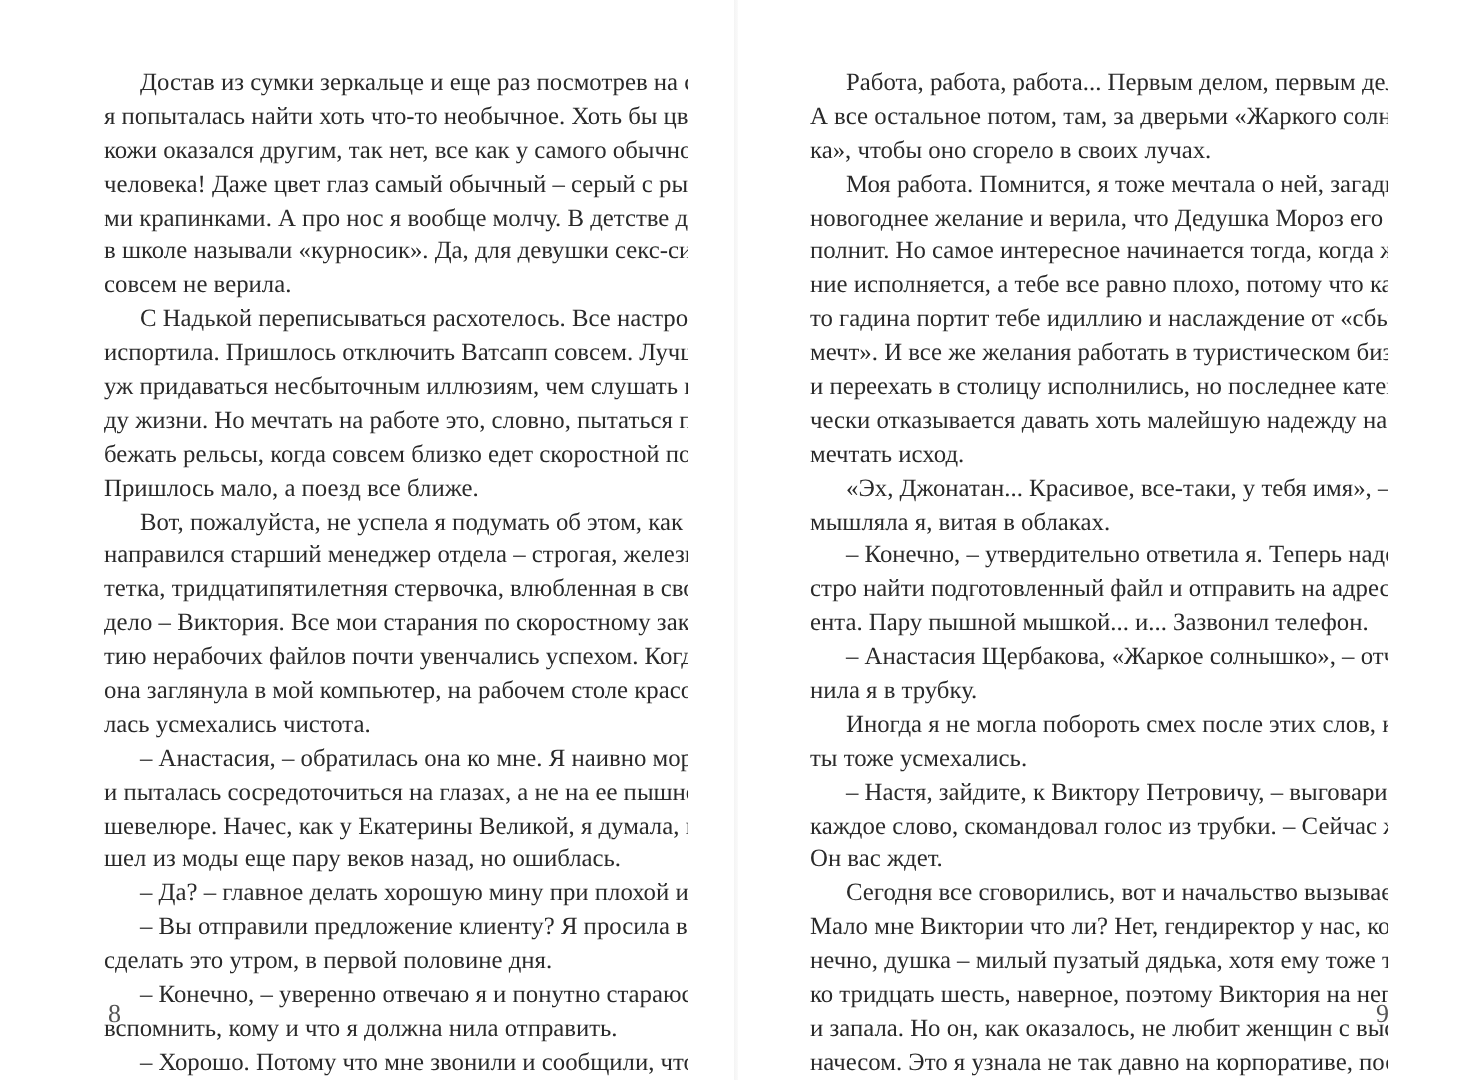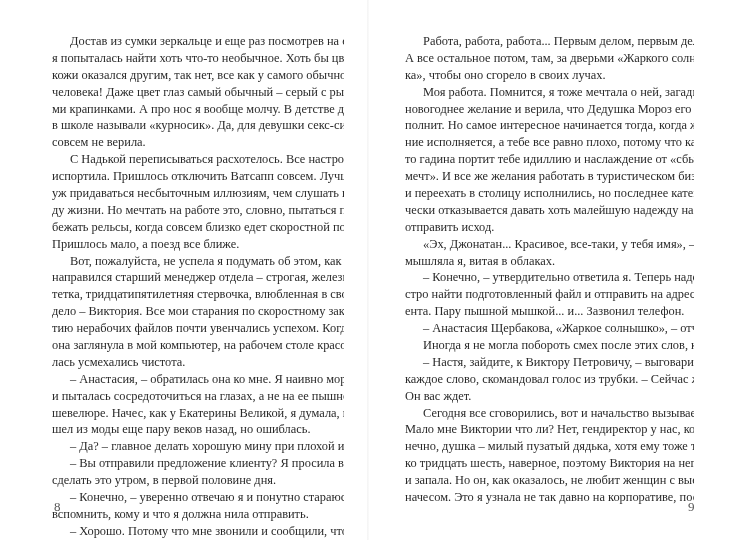--- a/index.html
+++ b/index.html
@@ -65,28 +65,30 @@
       <span class="line">А все остальное потом, там, за дверьми «Жаркого солнышн-</span>
       <span class="line last">ка», чтобы оно сгорело в своих лучах.</span>
       <span class="line indent">Моя работа. Помнится, я тоже мечтала о ней, загадывала</span>
       <span class="line">новогоднее желание и верила, что Дедушка Мороз его ис-</span>
       <span class="line">полнит. Но самое интересное начинается тогда, когда жела-</span>
       <span class="line">ние исполняется, а тебе все равно плохо, потому что какая-</span>
       <span class="line">то гадина портит тебе идиллию и наслаждение от «сбычи</span>
       <span class="line">мечт». И все же желания работать в туристическом бизнесе</span>
       <span class="line">и переехать в столицу исполнились, но последнее категори-</span>
       <span class="line">чески отказывается давать хоть малейшую надежду на благо-</span>
-      <span class="line last">отправить исход.</span>
+      <span class="line last">мечтать исход.</span>
       <span class="line indent">«Эх, Джонатан... Красивое, все-таки, у тебя имя», – раз-</span>
       <span class="line last">мышляла я, витая в облаках.</span>
       <span class="line indent">– Конечно, – утвердительно ответила я. Теперь надо бы-</span>
       <span class="line">стро найти подготовленный файл и отправить на адрес кли-</span>
       <span class="line last">ента. Пару пышной мышкой... и... Зазвонил телефон.</span>
       <span class="line indent">– Анастасия Щербакова, «Жаркое солнышко», – отчека-</span>
+      <span class="line last">нила я в трубку.</span>
       <span class="line indent">Иногда я не могла побороть смех после этих слов, клиен-</span>
+      <span class="line last">ты тоже усмехались.</span>
       <span class="line indent">– Настя, зайдите, к Виктору Петровичу, – выговаривая</span>
       <span class="line">каждое слово, скомандовал голос из трубки. – Сейчас же.</span>
       <span class="line last">Он вас ждет.</span>
       <span class="line indent">Сегодня все сговорились, вот и начальство вызывает.</span>
       <span class="line">Мало мне Виктории что ли? Нет, гендиректор у нас, ко-</span>
       <span class="line">нечно, душка – милый пузатый дядька, хотя ему тоже толь-</span>
       <span class="line">ко тридцать шесть, наверное, поэтому Виктория на него</span>
       <span class="line">и запала. Но он, как оказалось, не любит женщин с высоким</span>
       <span class="line">начесом. Это я узнала не так давно на корпоративе, посвя-</span>
     </div>

